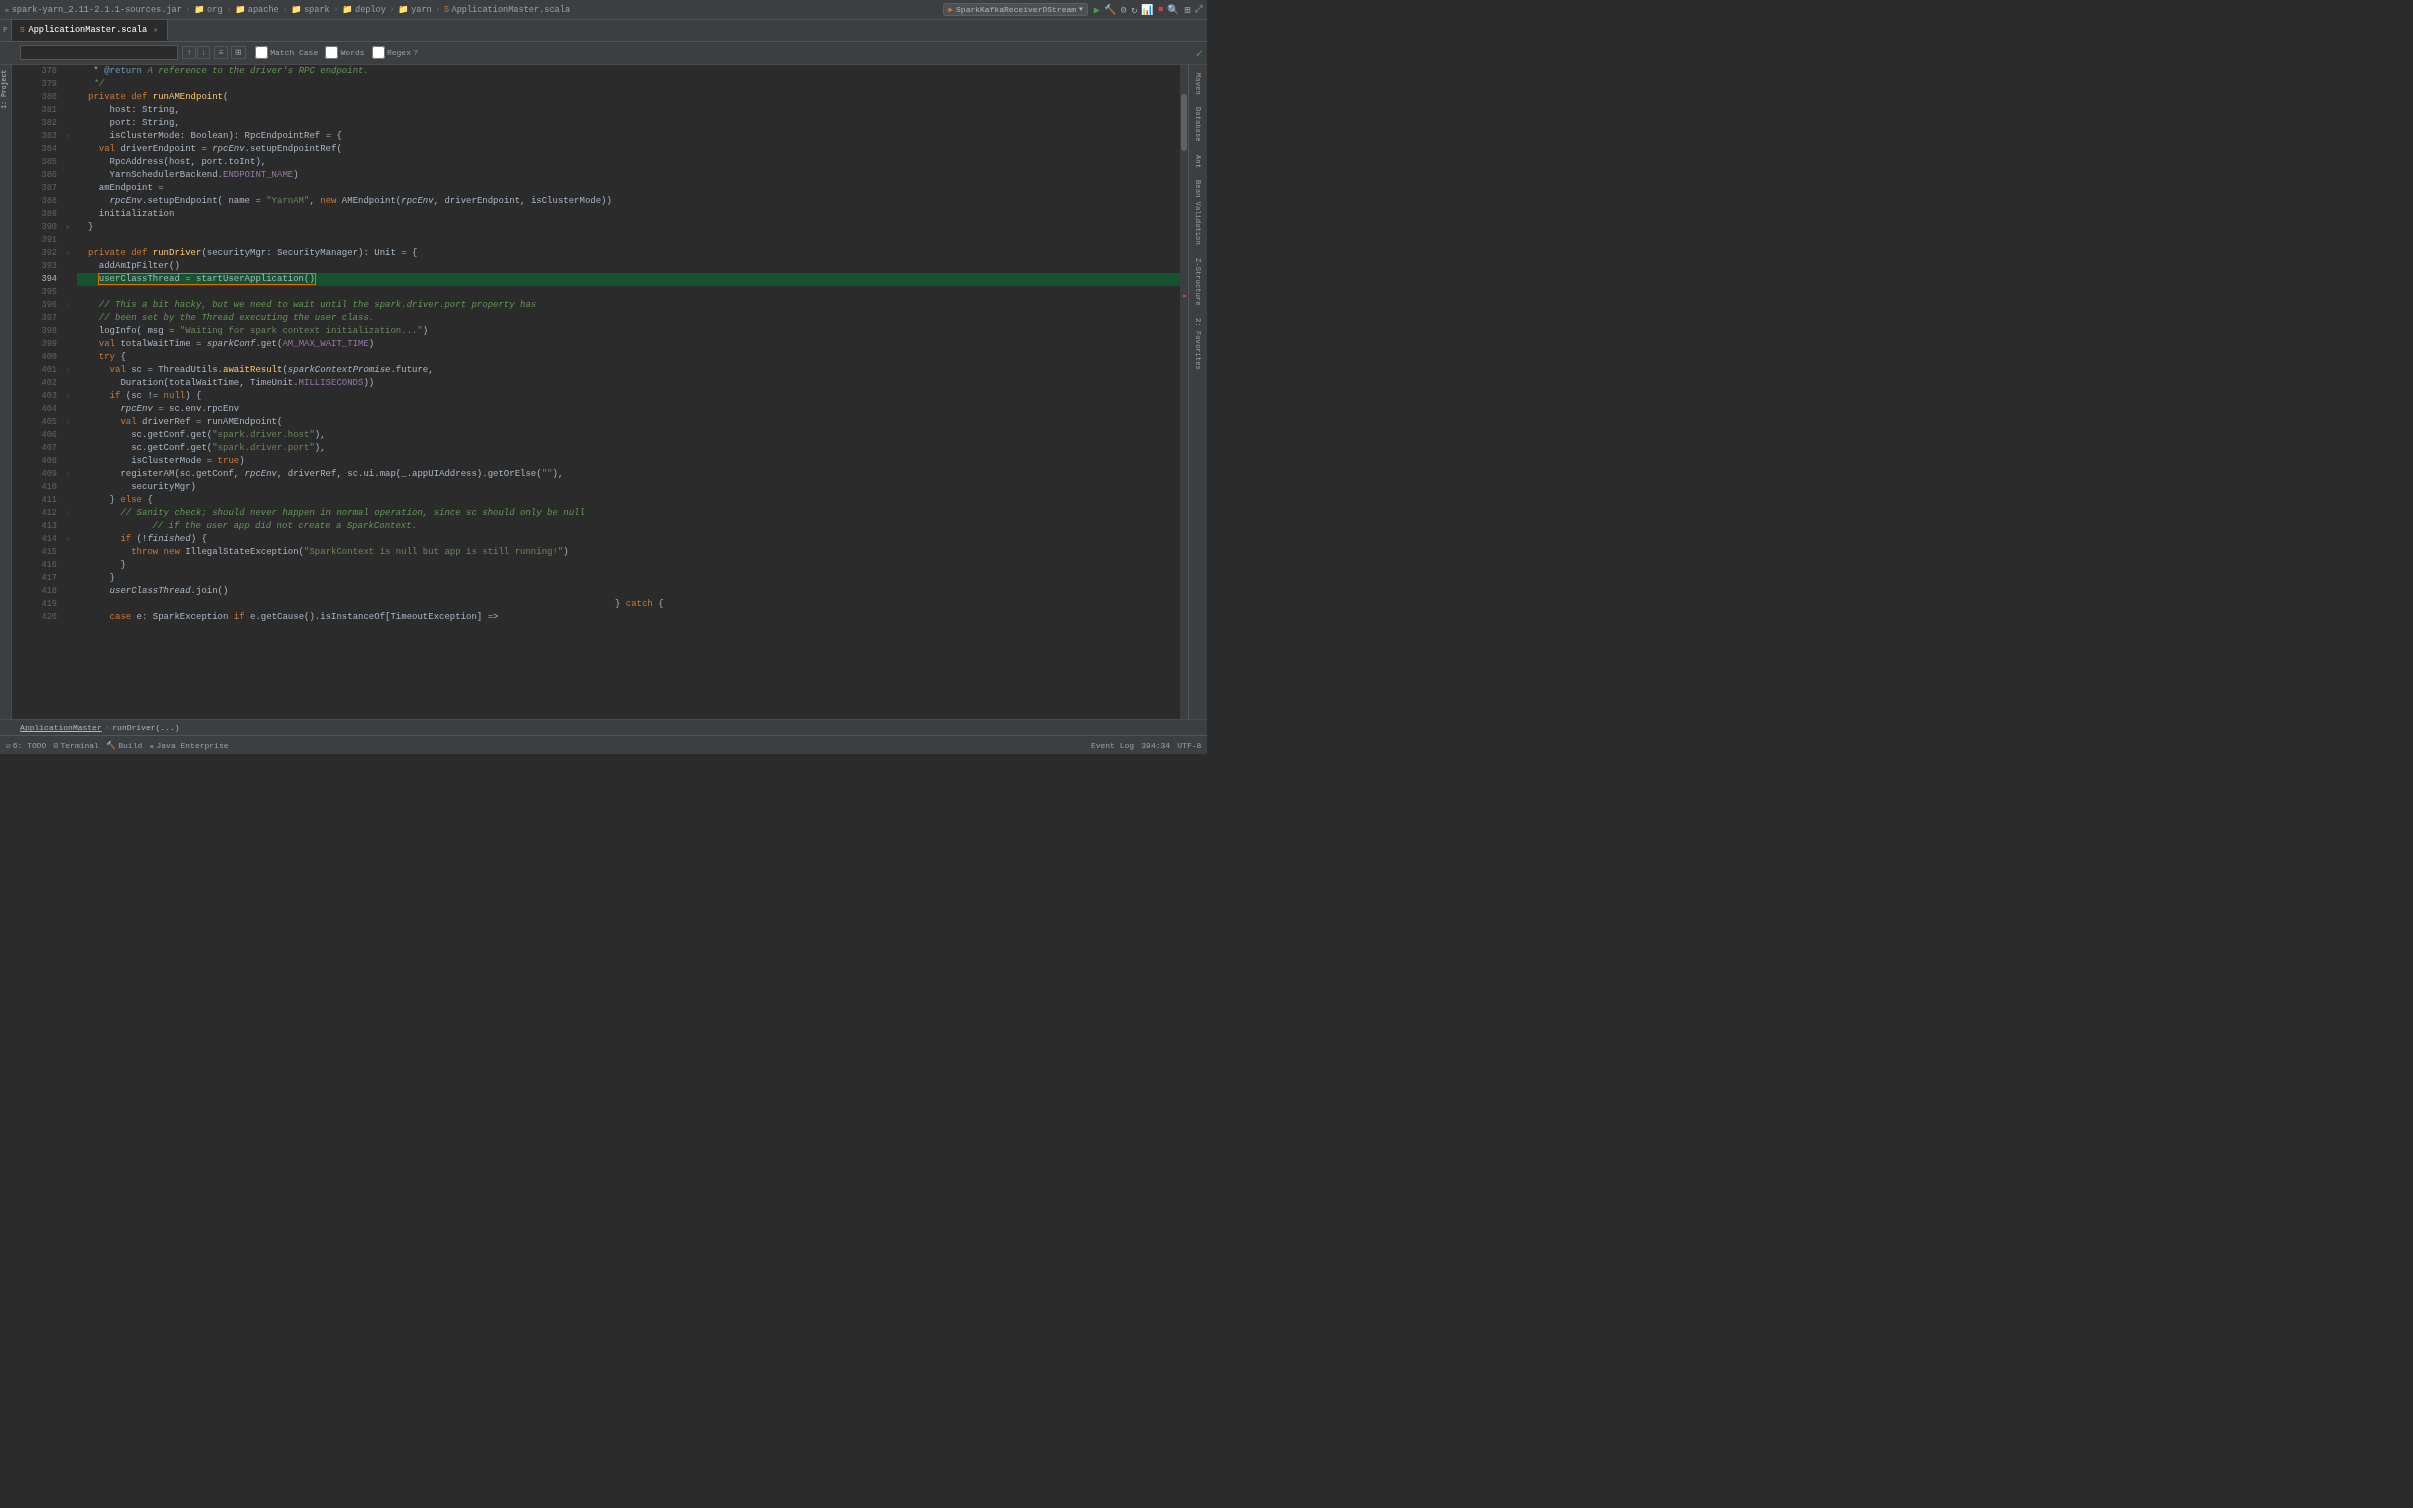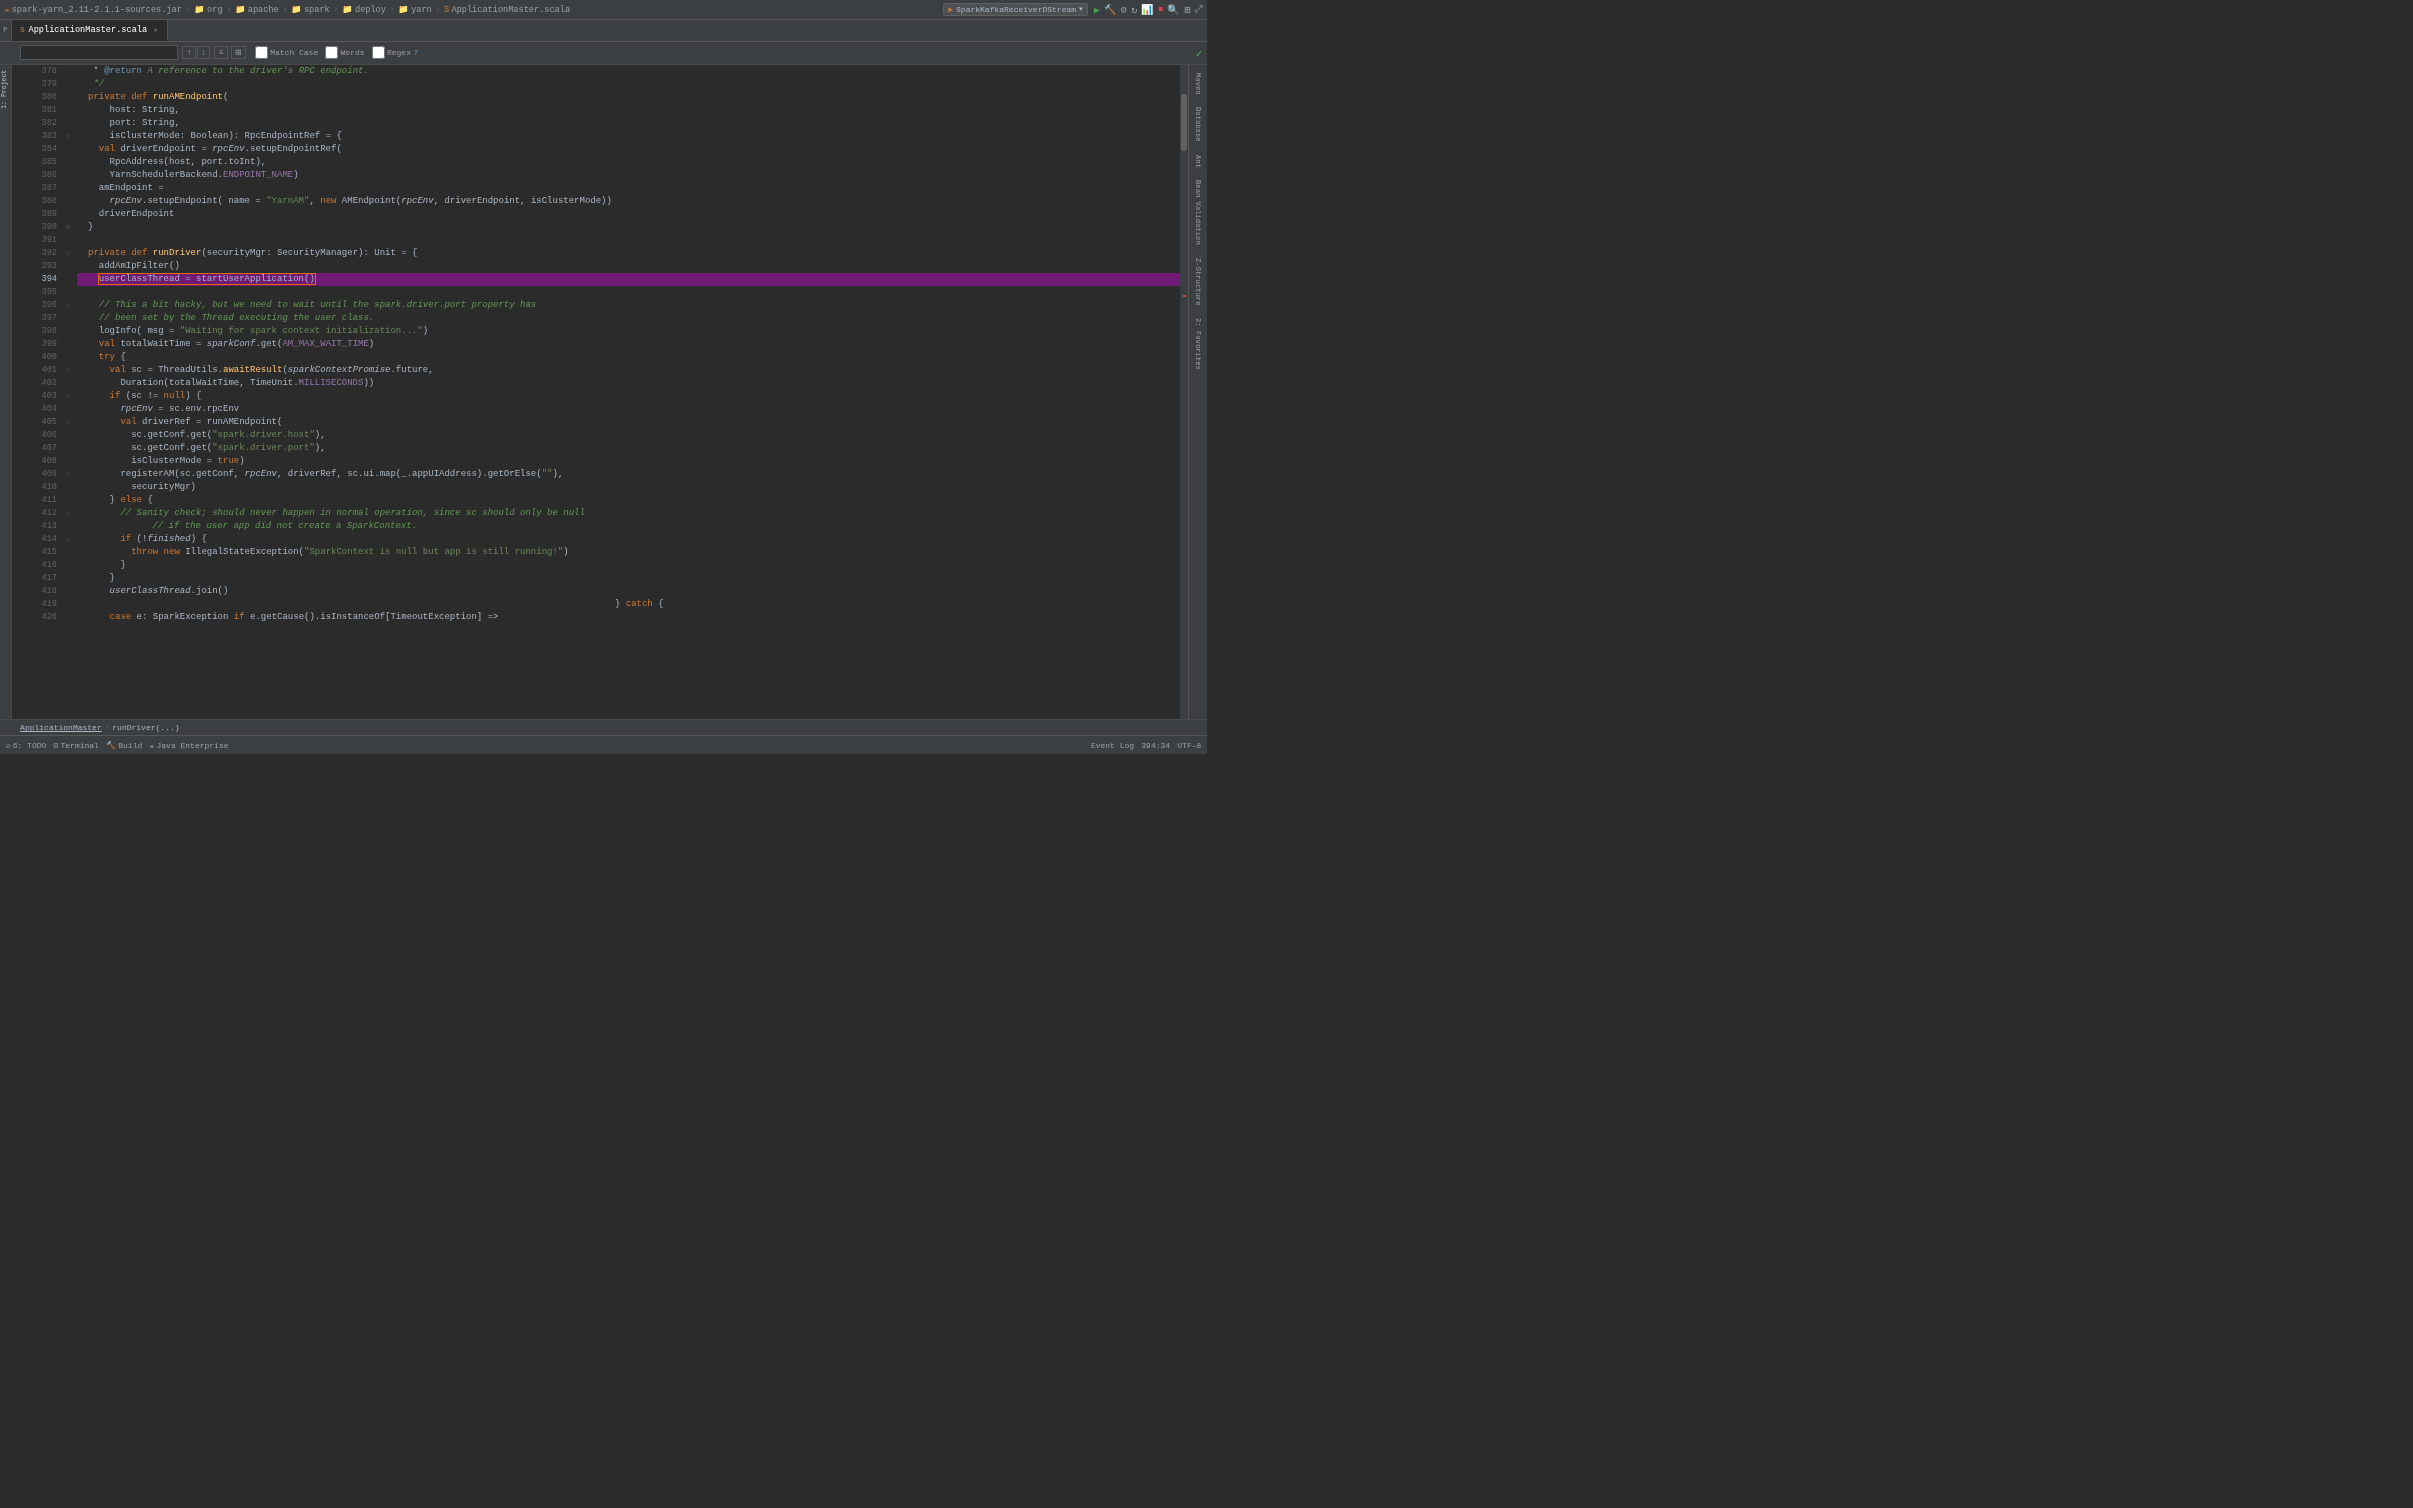--- a/index.html
+++ b/index.html
@@ -407,31 +407,31 @@
           <div style="height:13px;white-space:pre;">    <span style="color:#cc7832;">val</span> driverEndpoint = <span style="color:#a9b7c6;font-style:italic;">rpcEnv</span>.setupEndpointRef(</div>
 
           <div style="height:13px;white-space:pre;">      RpcAddress(host, port.toInt),</div>
 
           <div style="height:13px;white-space:pre;">      YarnSchedulerBackend.<span style="color:#9876aa;">ENDPOINT_NAME</span>)</div>
 
           <div style="height:13px;white-space:pre;">    <span style="color:#a9b7c6;">amEndpoint</span> =</div>
 
           <div style="height:13px;white-space:pre;">      <span style="color:#a9b7c6;font-style:italic;">rpcEnv</span>.setupEndpoint( name = <span style="color:#6a8759;">"YarnAM"</span>, <span style="color:#cc7832;">new</span> AMEndpoint(<span style="color:#a9b7c6;font-style:italic;">rpcEnv</span>, driverEndpoint, isClusterMode))</div>
 
-          <div style="height:13px;white-space:pre;">    driverEndpoint</div>
+          <div style="height:13px;white-space:pre;">    initialization</div>
 
           <div style="height:13px;white-space:pre;">  }</div>
 
           <div style="height:13px;white-space:pre;"></div>
 
           <div style="height:13px;white-space:pre;">  <span style="color:#cc7832;">private def</span> <span style="color:#ffc66d;">runDriver</span>(securityMgr: <span style="color:#a9b7c6;">SecurityManager</span>): <span style="color:#a9b7c6;">Unit</span> = {</div>
 
           <div style="height:13px;white-space:pre;">    addAmIpFilter()</div>
 
-          <div style="height:13px;white-space:pre;background:#701a75;">    <span style="outline:1.1px solid #e06c00;outline-offset:-0.7px;display:inline;">userClassThread = startUserApplication()</span></div>
+          <div style="height:13px;white-space:pre;background:#14532d;">    <span style="outline:1.1px solid #e06c00;outline-offset:-0.7px;display:inline;">userClassThread = startUserApplication()</span></div>
 
           <div style="height:13px;white-space:pre;"></div>
 
           <div style="height:13px;white-space:pre;">    <span style="color:#629755;font-style:italic;">// This a bit hacky, but we need to wait until the spark.driver.port property has</span></div>
 
           <div style="height:13px;white-space:pre;">    <span style="color:#629755;font-style:italic;">// been set by the Thread executing the user class.</span></div>
 
           <div style="height:13px;white-space:pre;">    logInfo( msg = <span style="color:#6a8759;">"Waiting for spark context initialization..."</span>)</div>
 
           <div style="height:13px;white-space:pre;">    <span style="color:#cc7832;">val</span> totalWaitTime = <span style="color:#a9b7c6;font-style:italic;">sparkConf</span>.get(<span style="color:#9876aa;">AM_MAX_WAIT_TIME</span>)</div>

